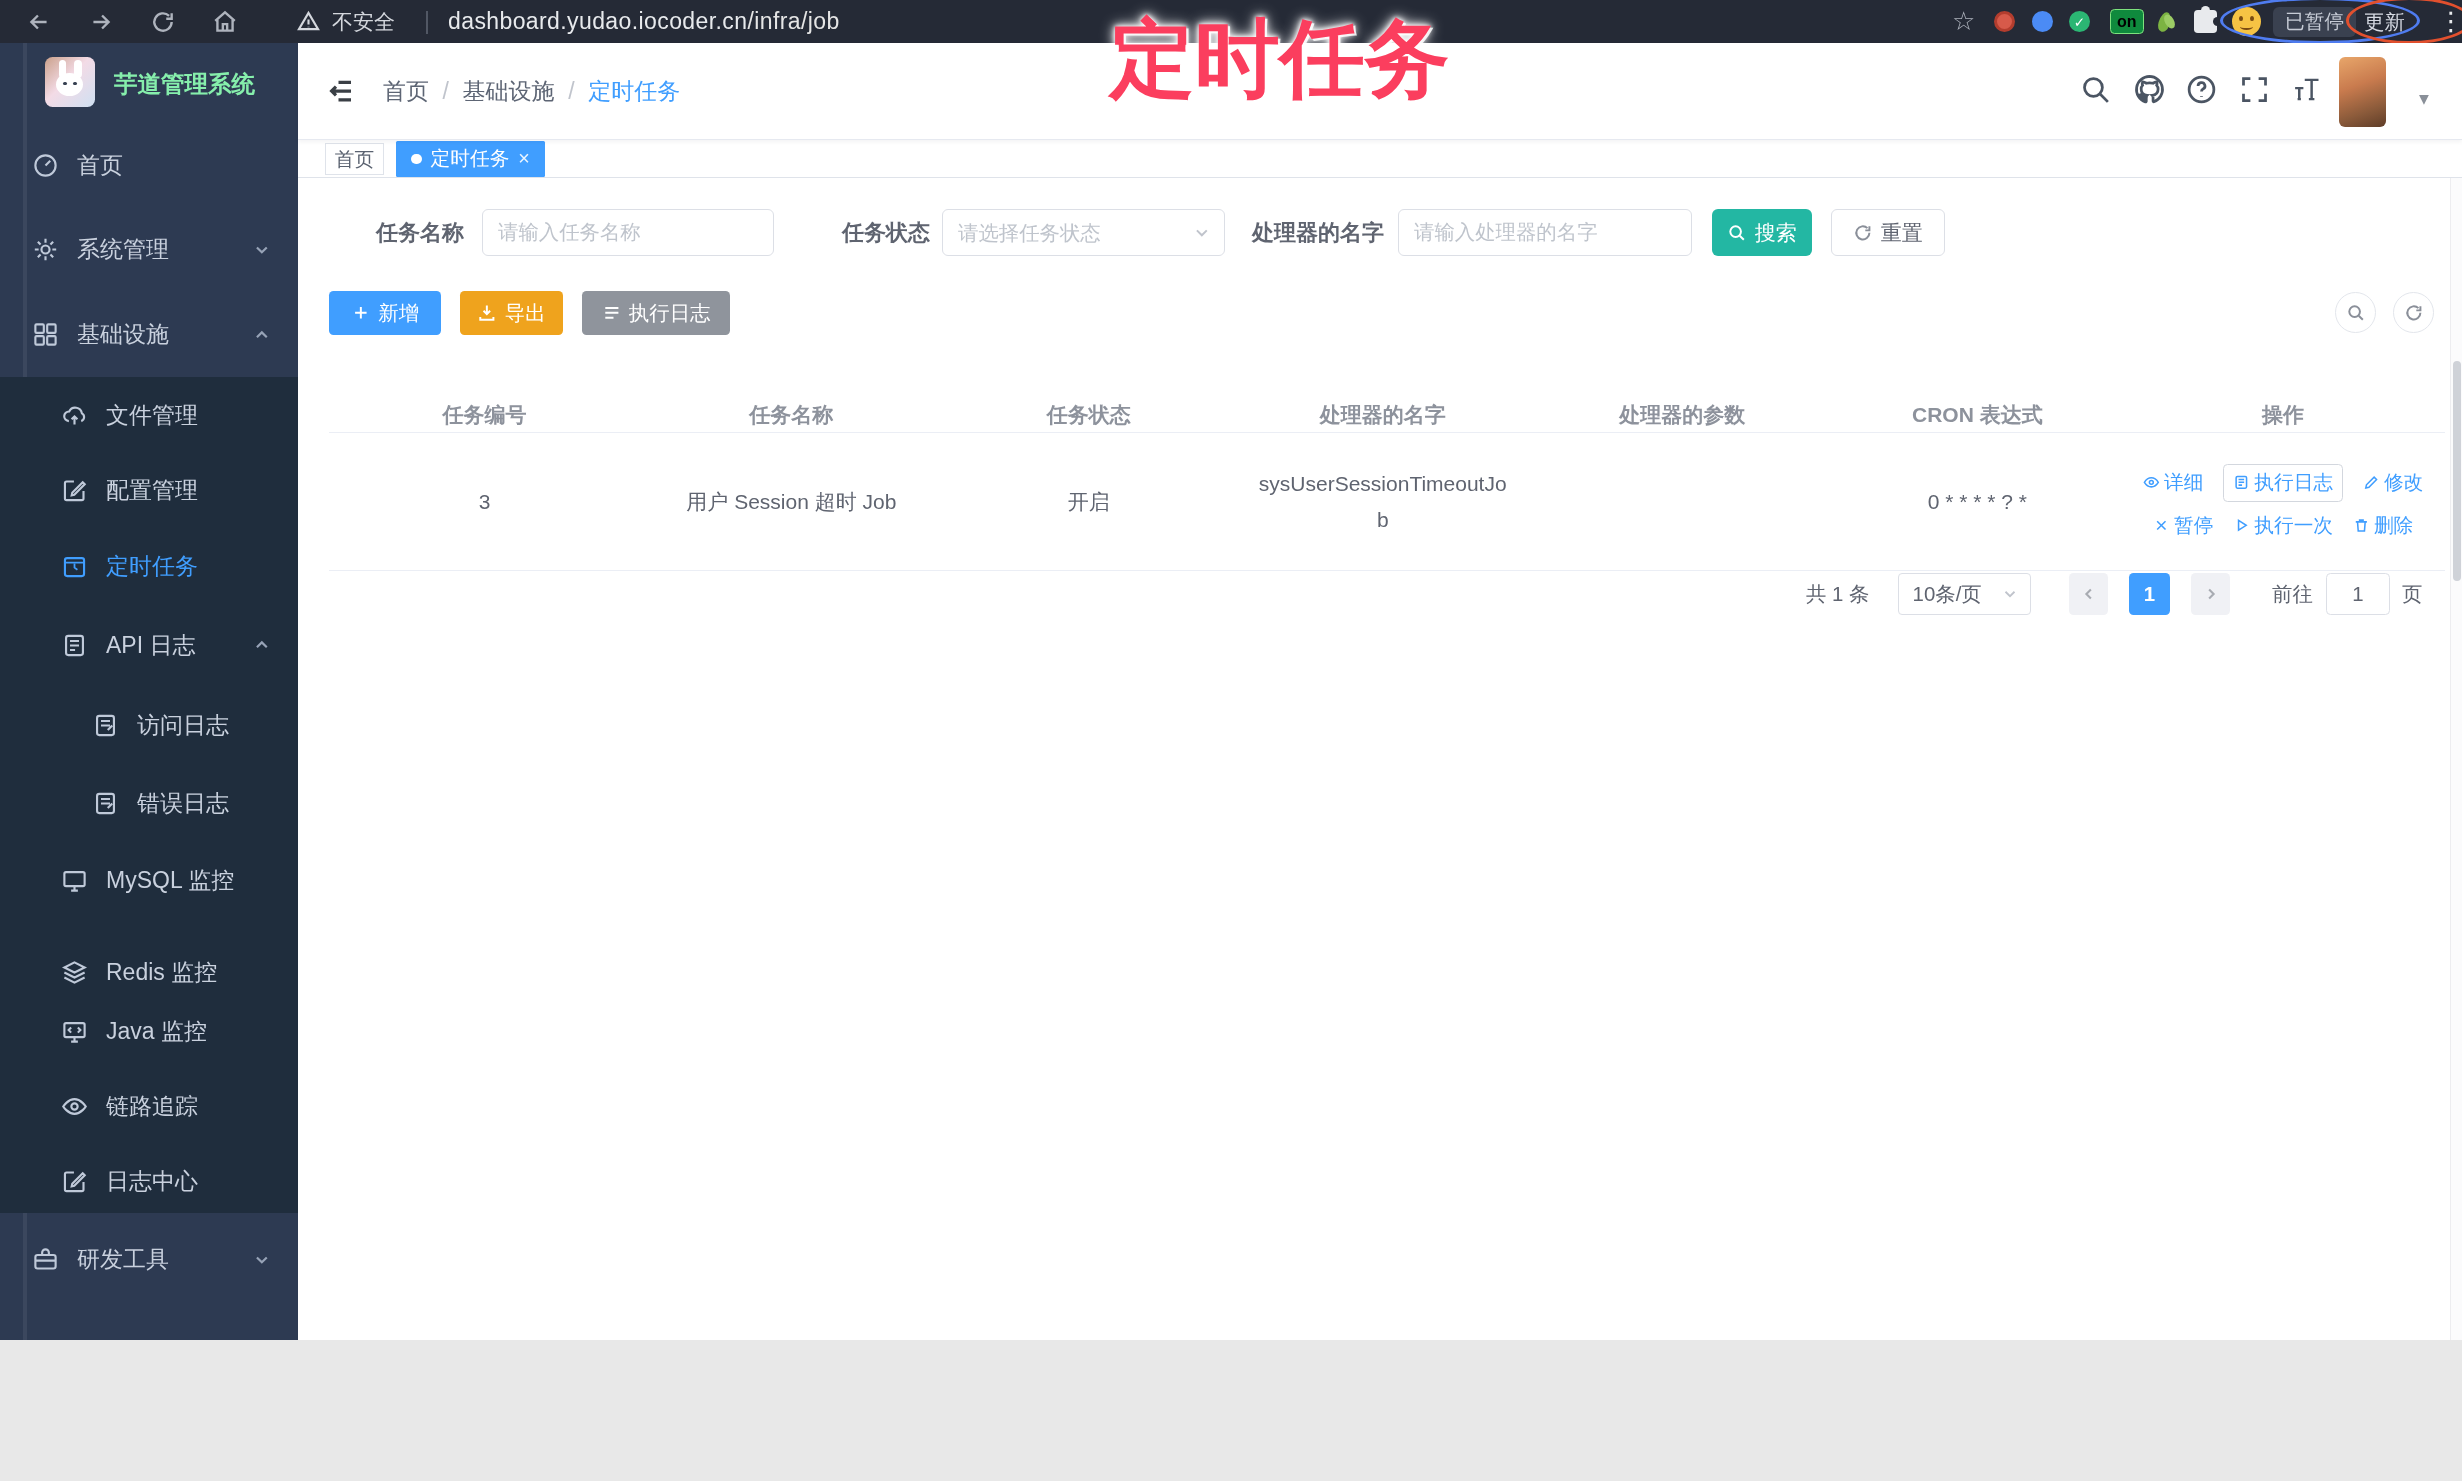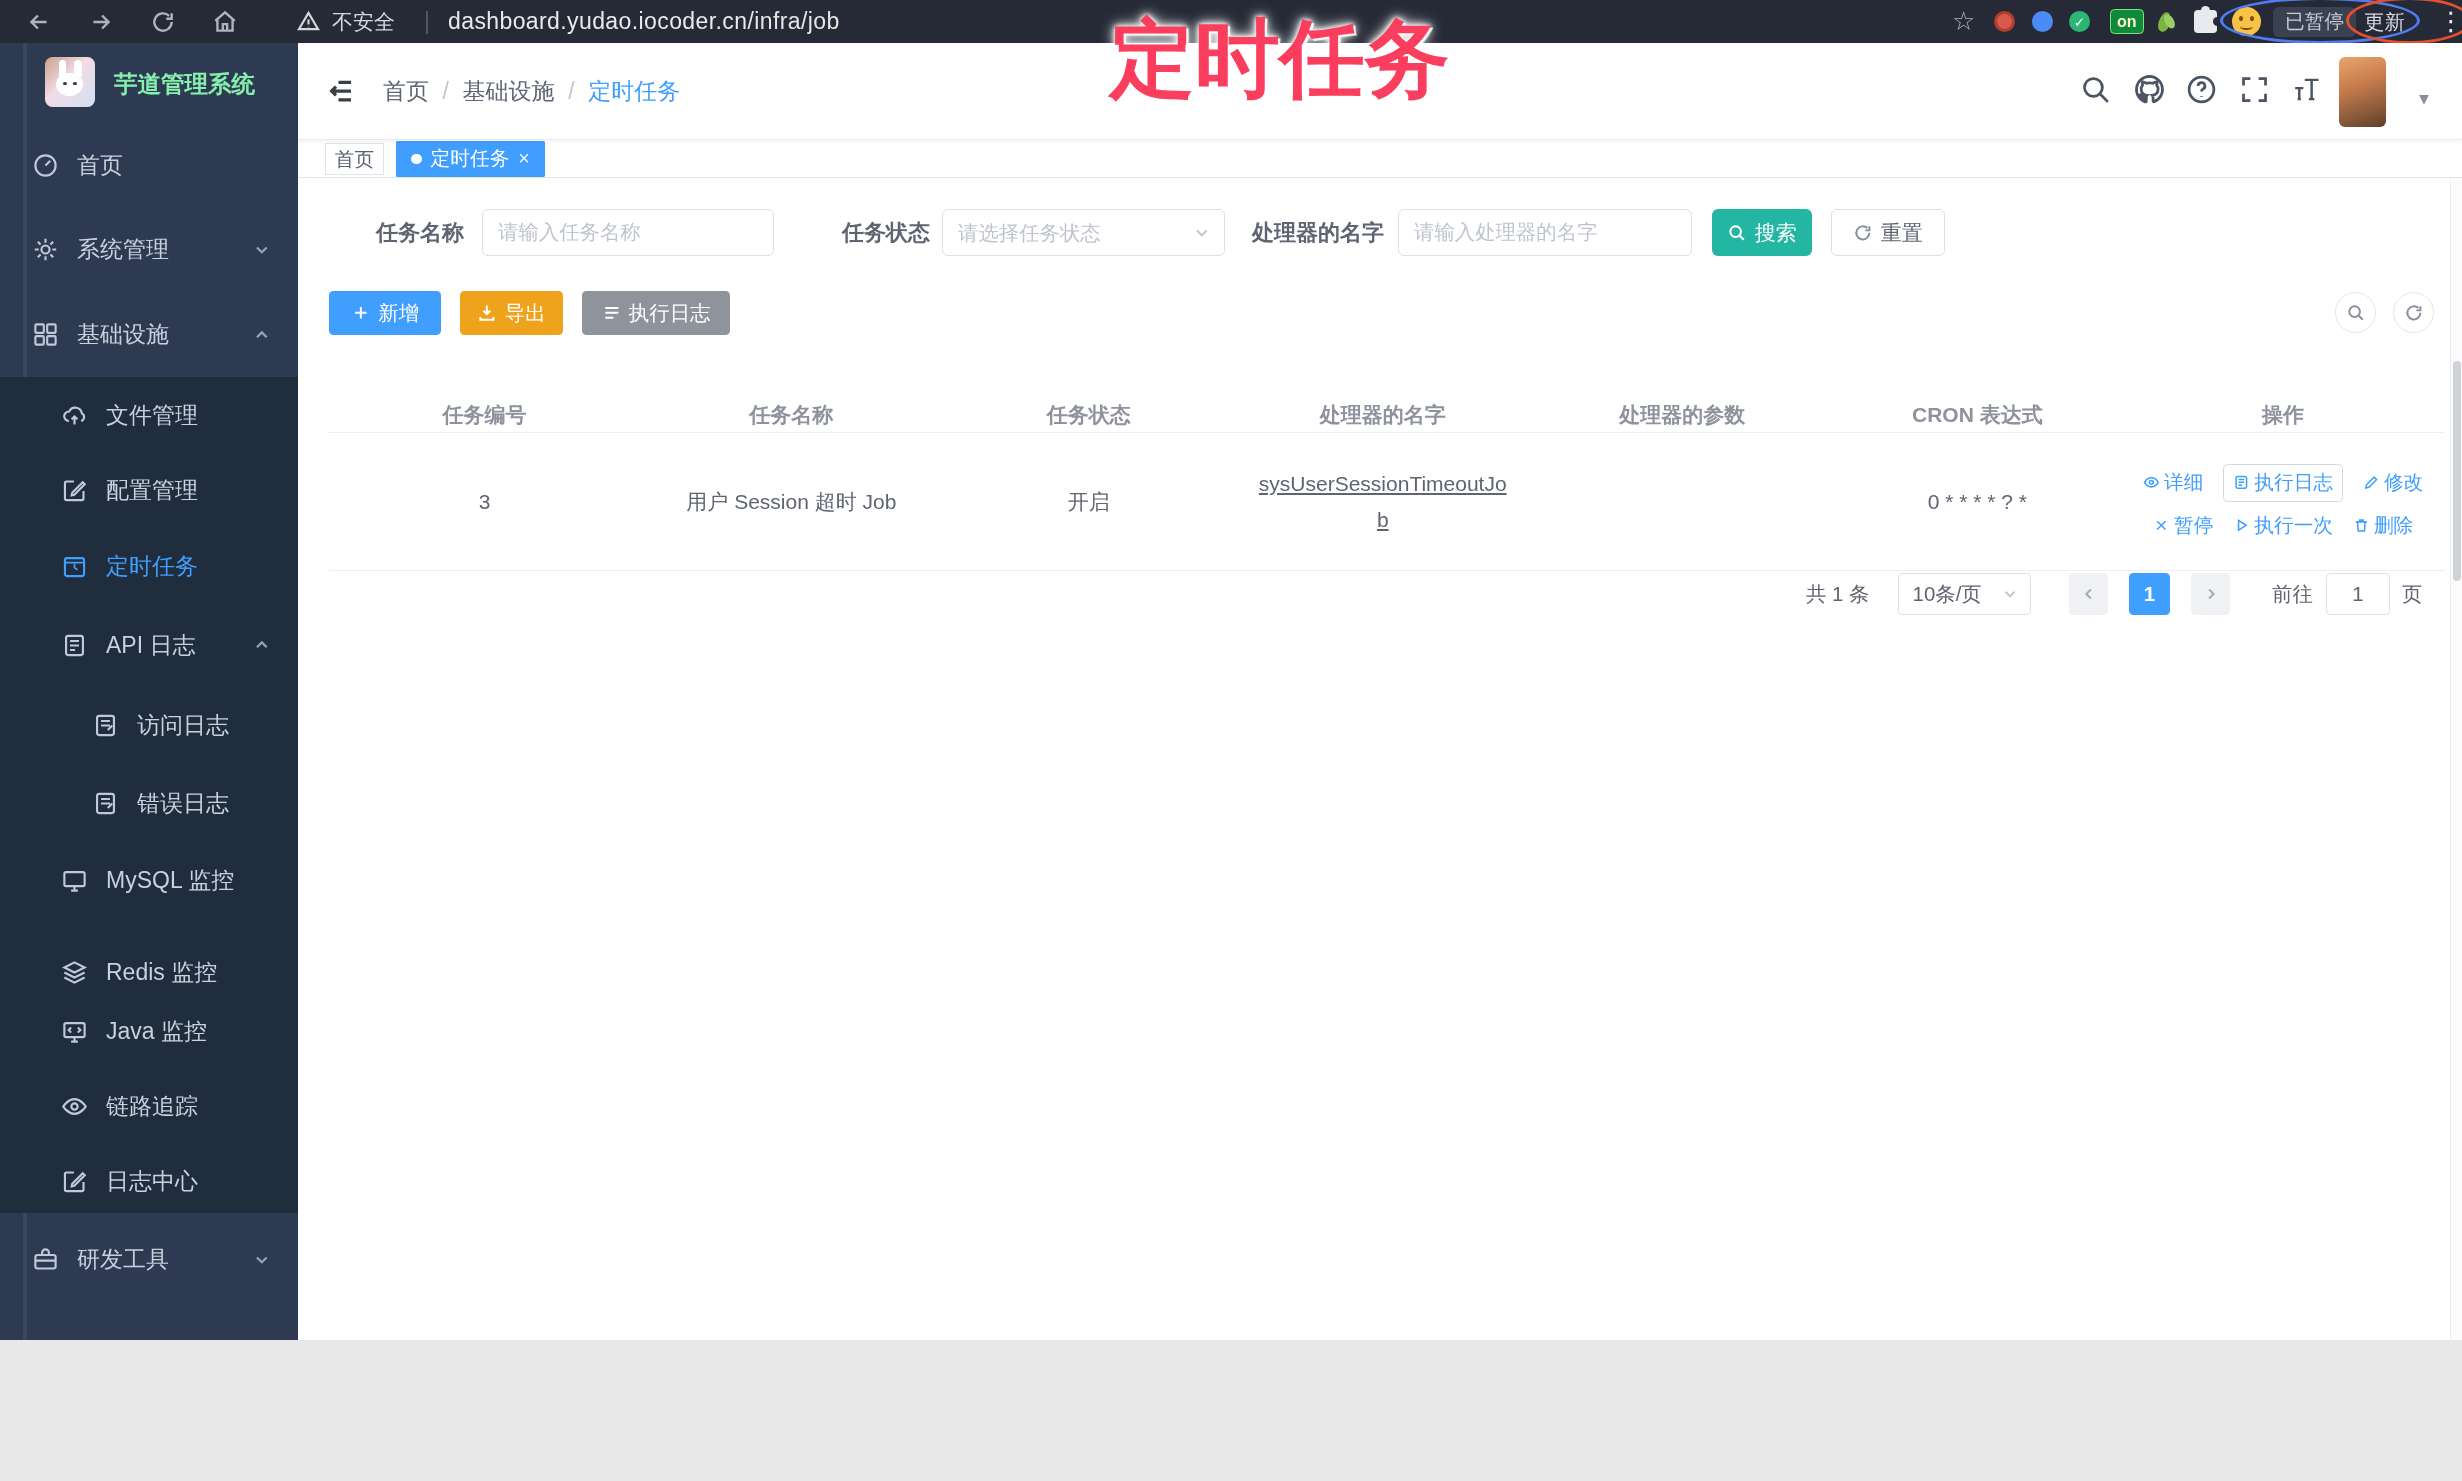--- a/index.html
+++ b/index.html
@@ -10,21 +10,21 @@
   
   .browser { position:absolute; inset:0 0 auto 0; height:43px; background:#252a36; }
   .b-item { position:absolute; top:0; height:43px; display:flex; align-items:center; color:#aeb3bd; }
   .b-nav svg { width:26px; height:26px; stroke:#aeb3bd; stroke-width:2.2; fill:none; }
   .b-sec { color:#d4d7dd; font-size:21px; }
   .b-pipe { color:#555b68; font-size:23px; }
   .b-url { font-size:23px; color:#e8eaed; letter-spacing:0.4px; }
   .b-url .path { color:#e5e5e5; }
   .warn-tri { width:23px; height:23px; stroke:#d4d7dd; fill:none; stroke-width:2.2; }
   .ext-dot { width:21px; height:21px; border-radius:50%; }
-  .on-badge { padding:2.3px 6px; border:1.5px solid #7ee27e; border-radius:4.5px; background:#0f8a3d; color:#fef9c3; font-size:16px; font-weight:700; }
+  .on-badge { padding:2.3px 6px; border:1.5px solid #7ee27e; border-radius:4.5px; background:#0f8a3d; color:#000000; font-size:16px; font-weight:700; }
   .chip { background:#3a4150; border-radius:6px; color:#c7ccd6; font-size:19.7px; padding:4.5px 12px; }
   .upd { color:#d5d9e2; font-size:20.4px; }
   .ann-ellipse { position:absolute; border-radius:50%; }
   .emoji { width:29px; height:29px; border-radius:50%; background:#f6c344; position:relative; }
   .emoji i { position:absolute; width:3.8px; height:5.3px; background:#7a4b12; border-radius:50%; top:9px; }
   .emoji em { position:absolute; left:7.6px; right:7.6px; bottom:6px; height:6.8px; border-bottom:2.3px solid #7a4b12; border-radius:50%; }
   .puzzle { width:23px; height:23px; background:#e8eaed; border-radius:3.8px; position:relative; }
   .puzzle i { position:absolute; width:9px; height:9px; border-radius:50%; background:#e8eaed; top:-4.5px; left:6.8px; }
   .puzzle em { position:absolute; width:9px; height:9px; border-radius:50%; background:#252a36; top:6.8px; right:-4.5px; }
   .leaf { width:10.6px; height:19.7px; background:#7cb342; border-radius:50% 50% 50% 50% / 60% 60% 40% 40%; transform:rotate(18deg); }
@@ -102,21 +102,21 @@
     display:flex; align-items:center; justify-content:center; cursor:pointer; }
   .circle-btn svg { width:19.7px; height:19.7px; stroke:#8a8f99; stroke-width:2.4; fill:none; }
 
   
   .table { position:absolute; left:329px; top:361px; width:2116px;margin-top:36px; }
   .thead { display:flex; height:36px; align-items:center; border-bottom:1.5px solid #ebeef5; }
   .th { font-size:21px; font-weight:700; color:#8d929c; text-align:center; }
   .trow { display:flex; align-items:center; min-height:138px; border-bottom:1.5px solid #ebeef5; }
   .td { font-size:21px; color:#5f6470; text-align:center; }
   .c1{width:14.7%;} .c2{width:14.3%;} .c3{width:13.8%;} .c4{width:14.0%;} .c5{width:14.3%;} .c6{width:13.6%;} .c7{width:15.3%;}
-  .handler-wrap { display:inline-block; width:254px; word-break:break-all; line-height:1.7;text-decoration:underline; }
+  .handler-wrap { display:inline-block; width:254px; word-break:break-all; line-height:1.7; }
   .acts { display:flex; justify-content:center; gap:19.7px; }
   .acts + .acts { margin-top:10.6px; }
   .act { display:flex; align-items:center; gap:4.5px; color:#409EFF; font-size:19.7px; cursor:pointer; white-space:nowrap; }
   .act svg { width:16.7px; height:16.7px; stroke:#409EFF; stroke-width:2.2; fill:none; }
   .act.focused { border:1.5px solid #d3d7de; border-radius:4.5px; padding:4.5px 9px; }
 
   
   .pg { position:absolute; top:573px; height:42px; display:flex; align-items:center; font-size:20.4px; color:#5f6470; }
   .pg-total { left:1806px; }
   .pg-size { left:1898px; width:133px; border:1.5px solid #dcdfe6; border-radius:4px; background:#fff; justify-content:space-between;

